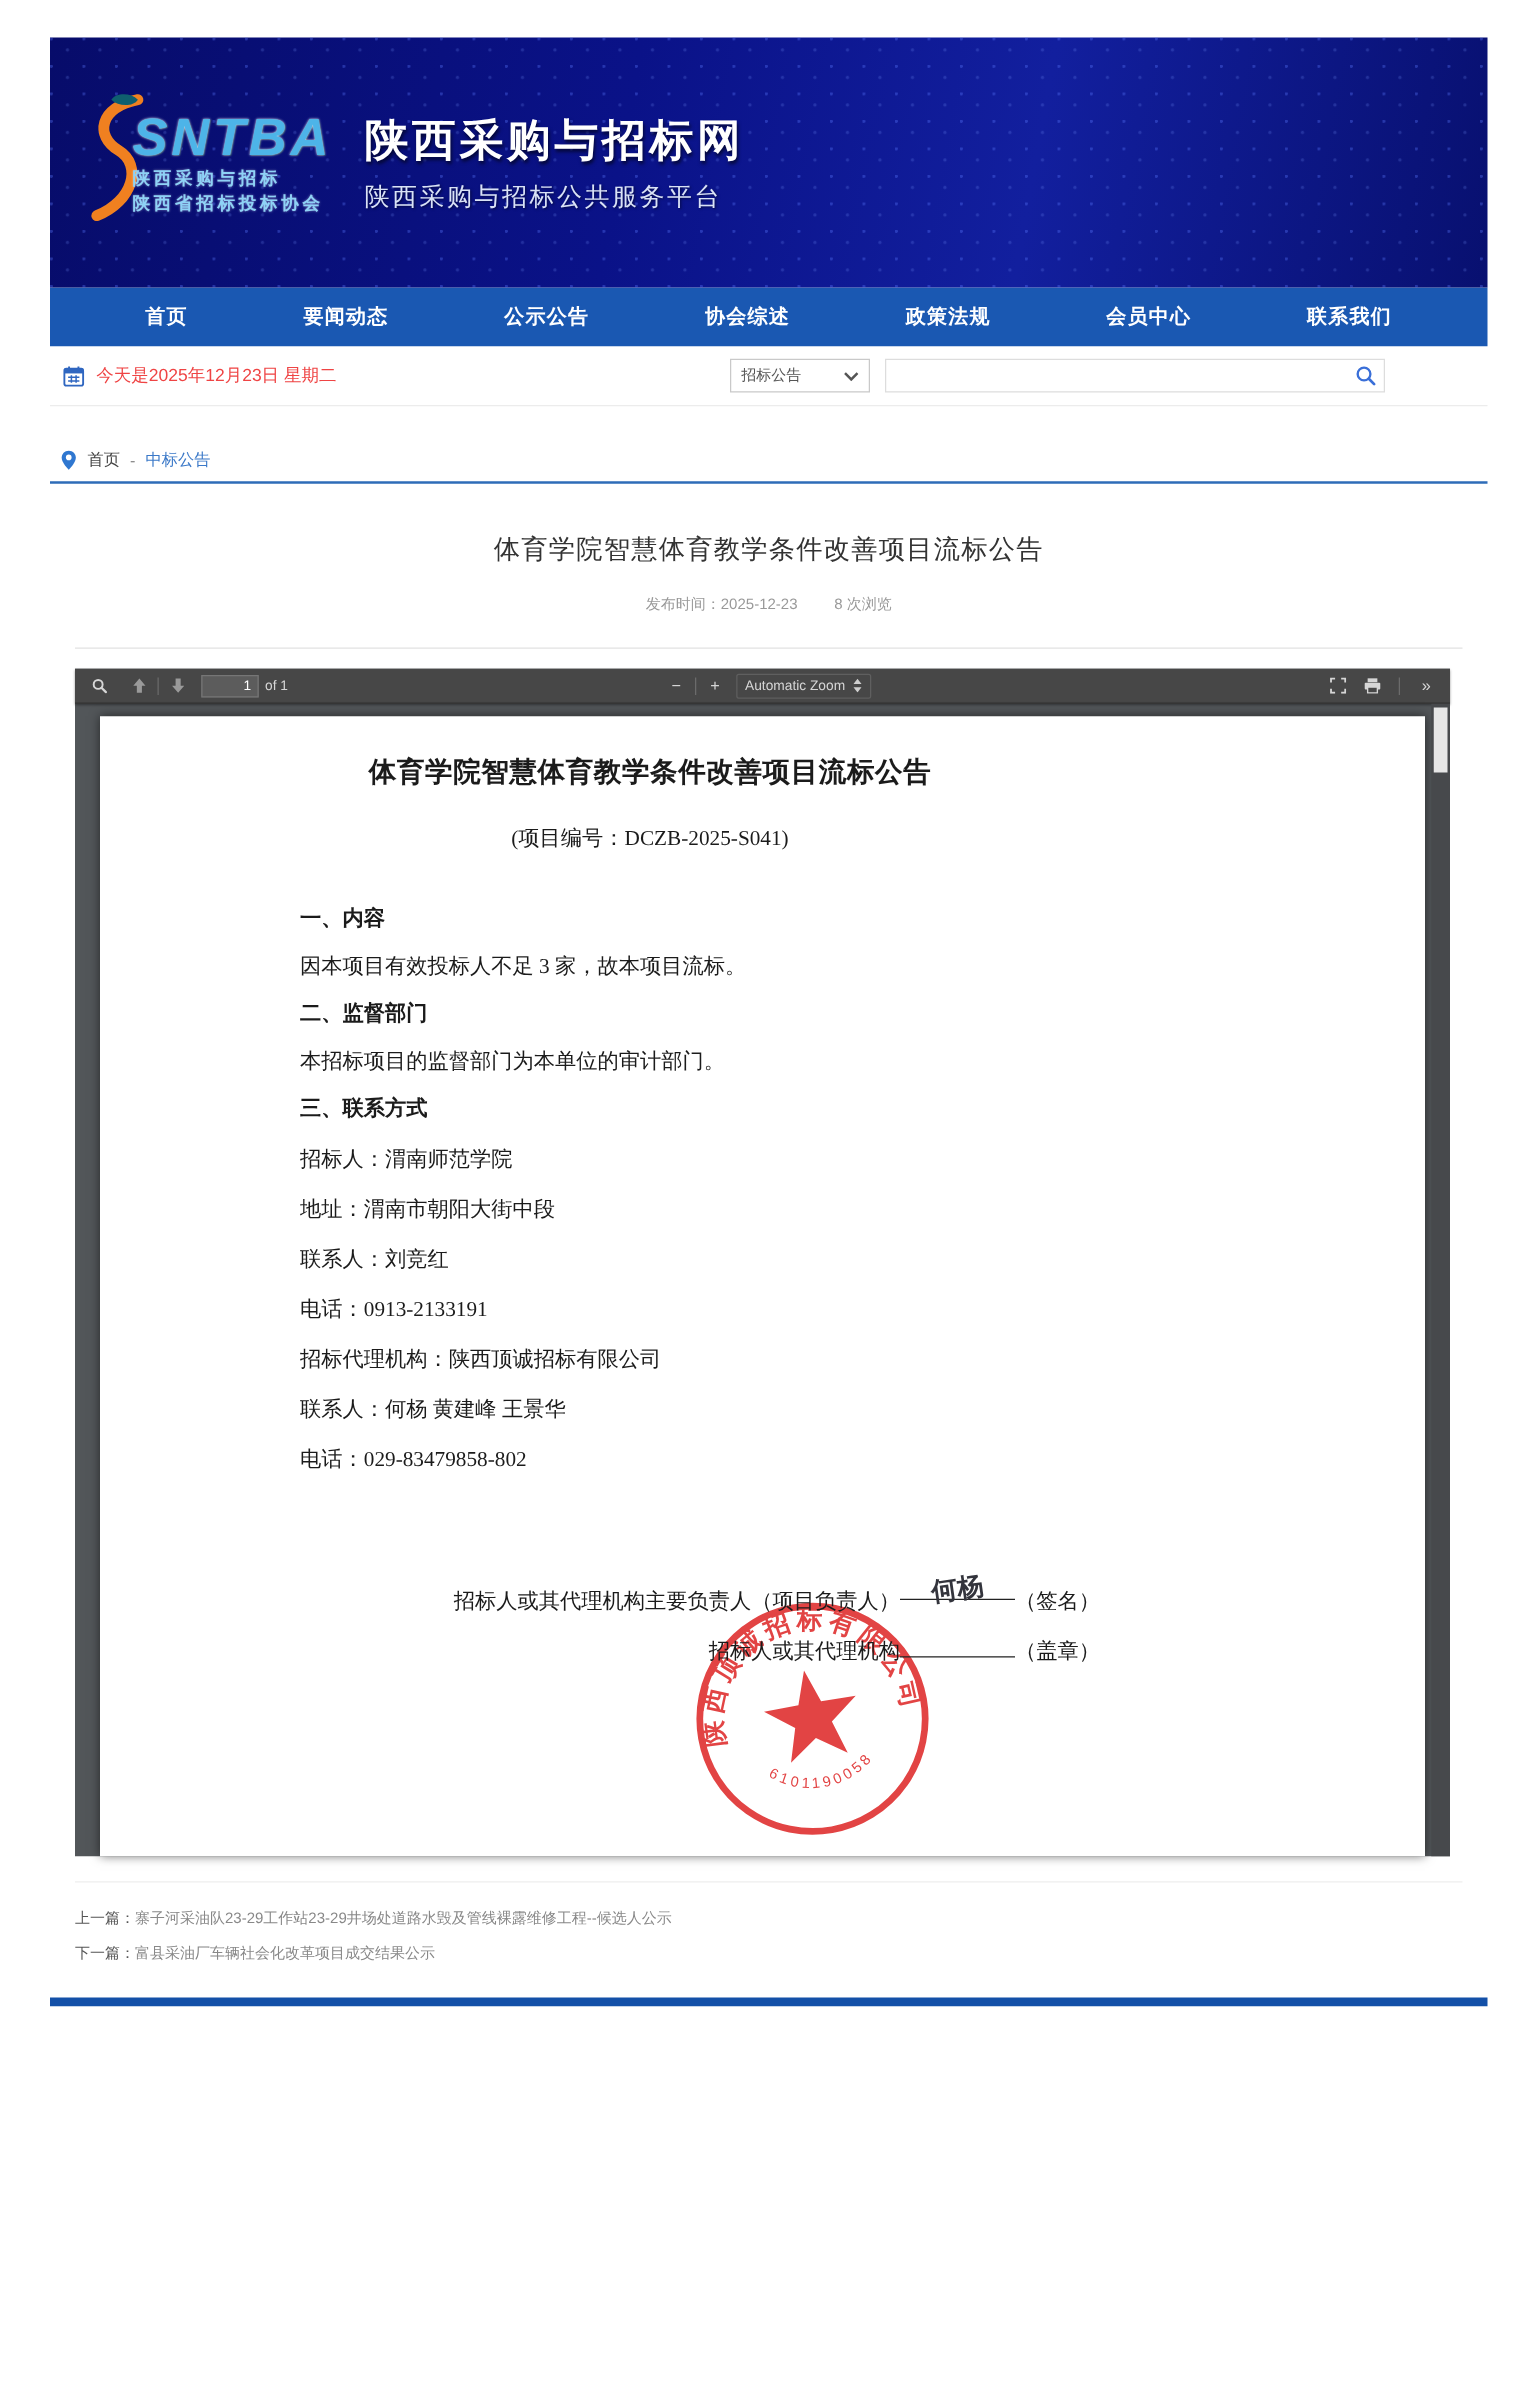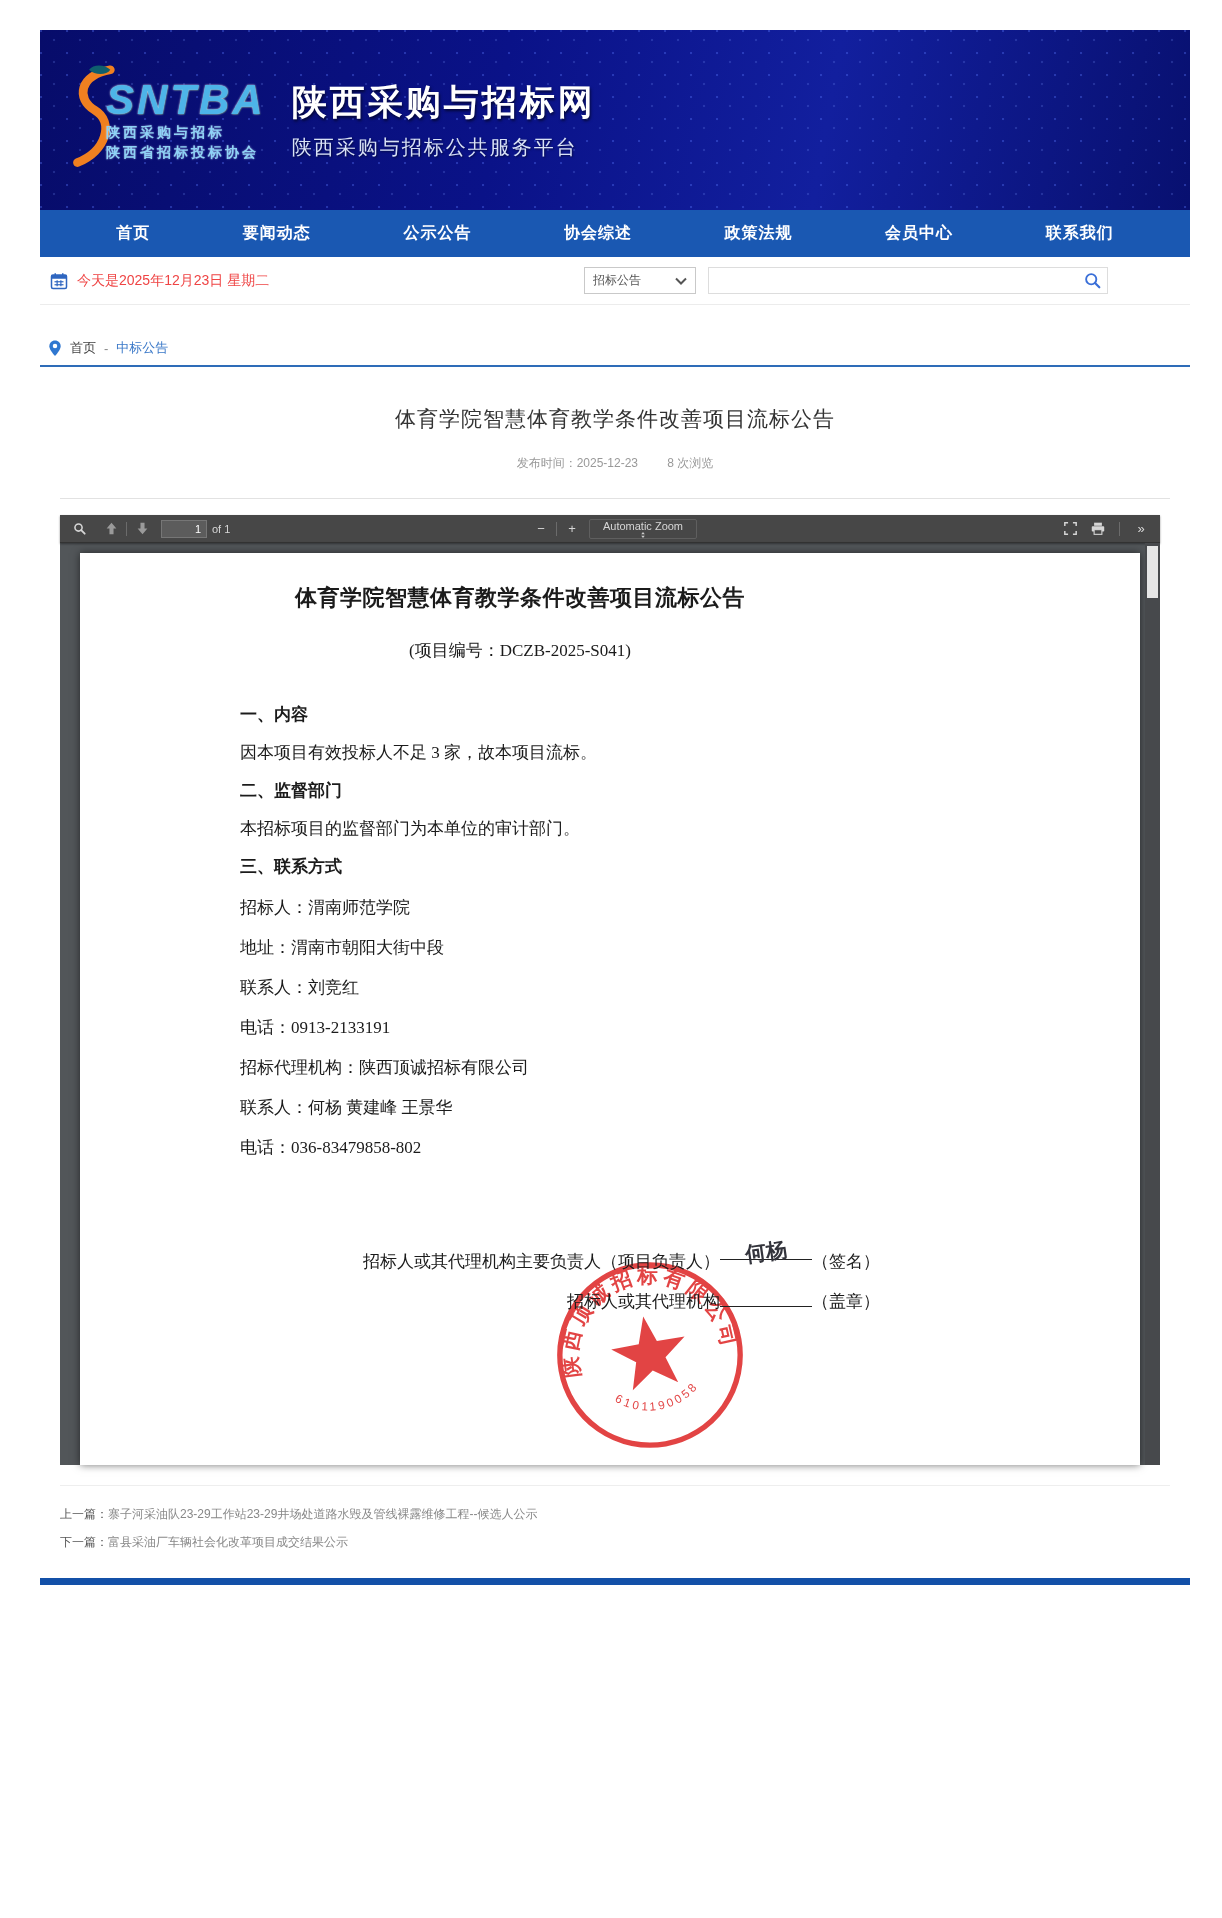--- a/index.html
+++ b/index.html
@@ -1,21 +1,21 @@
 <!DOCTYPE html>
 <html><head>
 <meta charset="utf-8">
 <style>
   * { margin:0; padding:0; box-sizing:border-box; }
   html,body { width:1222px; height:1918px; background:#ffffff; overflow:hidden;
               font-family:"Liberation Sans","DejaVu Sans",sans-serif; }
   .page { position:absolute; left:40px; top:30px; width:1150px; }
 
   
-  .hdr { height:180px; position:relative; overflow:hidden;
+  .hdr { height:200px; position:relative; overflow:hidden;
          background:
            radial-gradient(circle at 1px 1px, rgba(90,120,255,.35) 1px, transparent 1.6px),
            radial-gradient(circle at 14px 10px, rgba(120,150,255,.22) 1px, transparent 1.6px),
            linear-gradient(100deg,#070c6a 0%, #0a1288 40%, #121f9e 68%, #081070 100%);
          background-size:26px 22px, 26px 22px, 100% 100%;
          display:flex; align-items:center; }
   .logo-wrap { display:flex; align-items:center; margin-left:22px; }
   .logo-swoosh { width:58px; height:118px; }
   .logo-block { margin-left:-14px; }
   .logo-acronym { font-size:42px; font-weight:bold; font-style:italic; letter-spacing:3px;
@@ -70,21 +70,21 @@
   .tb-btn { background:transparent; border:none; color:#d6d6d6; cursor:pointer;
             display:flex; align-items:center; justify-content:center; height:22px; min-width:22px;
             font-size:13px; }
   .tb-sep { width:1px; height:14px; background:#6b6b6b; margin:0 4px; }
   .page-input { width:46px; height:18px; background:#5c5c5c; border:1px solid #767676;
                 color:#fff; font-size:11px; text-align:right; padding-right:5px; margin:0 5px 0 8px; }
   .page-count { color:#d6d6d6; font-size:11px; }
   .tb-center { position:absolute; left:470px; display:flex; align-items:center; }
   .zoom-select { margin-left:6px; width:108px; height:20px; background:#474747; border:1px solid #5f5f5f;
                  border-radius:2px; display:flex; align-items:center; justify-content:space-between;
-                 padding:0 6px; color:#d6d6d6; font-size:11px; cursor:pointer;flex-direction:column; }
+                 padding:0 6px; color:#d6d6d6; font-size:11px; cursor:pointer; }
   .tb-right { margin-left:auto; display:flex; align-items:center; gap:6px; }
   .pdf-scrollbar { position:absolute; right:0; top:28px; bottom:0; width:15px; background:#47494c; }
   .pdf-thumb { position:absolute; top:3px; left:2px; width:11px; height:52px; background:#e6e6e6; }
 
   .pdf-pagearea { position:absolute; left:0; right:15px; top:28px; bottom:0; }
   .doc-page { position:absolute; left:20px; top:10px; width:1060px; height:912px;
               background:#ffffff; box-shadow:0 0 8px rgba(0,0,0,.55); overflow:hidden; }
   .doc-inner { padding:30px 0 0 160px; width:760px;
                font-family:"Liberation Serif","DejaVu Serif",serif; color:#1b1b1b; }
   .doc-title { width:560px; text-align:center; font-size:22px; font-weight:bold; letter-spacing:.5px; }
@@ -266,21 +266,21 @@
           <div class="doc-p">本招标项目的监督部门为本单位的审计部门。</div>
           <div class="doc-h">三、联系方式</div>
 
           <div class="doc-contacts">
             <div class="doc-contact">招标人：渭南师范学院</div>
             <div class="doc-contact">地址：渭南市朝阳大街中段</div>
             <div class="doc-contact">联系人：刘竞红</div>
             <div class="doc-contact">电话：0913-2133191</div>
             <div class="doc-contact">招标代理机构：陕西顶诚招标有限公司</div>
             <div class="doc-contact">联系人：何杨 黄建峰 王景华</div>
-            <div class="doc-contact">电话：036-83479858-802</div>
+            <div class="doc-contact">电话：029-83479858-802</div>
           </div>
 
           <div class="sig-block">
             <div class="sig-line">
               <span>招标人或其代理机构主要负责人（项目负责人）</span><span class="sig-slot"><span class="sig-name">何杨</span></span><span>（签名）</span>
             </div>
             <div class="sig-line">
               <span>招标人或其代理机构</span><span class="sig-slot"></span><span>（盖章）</span>
             </div>
           </div>

